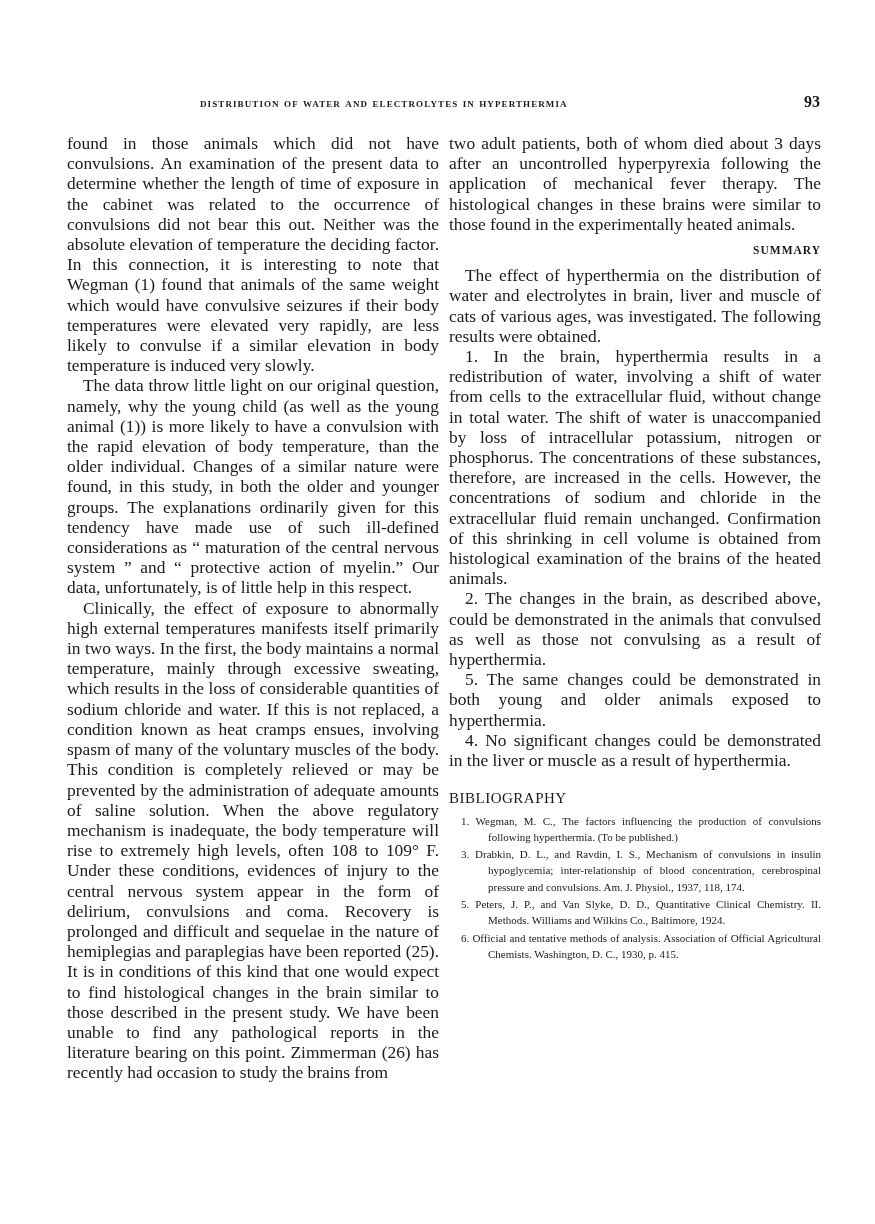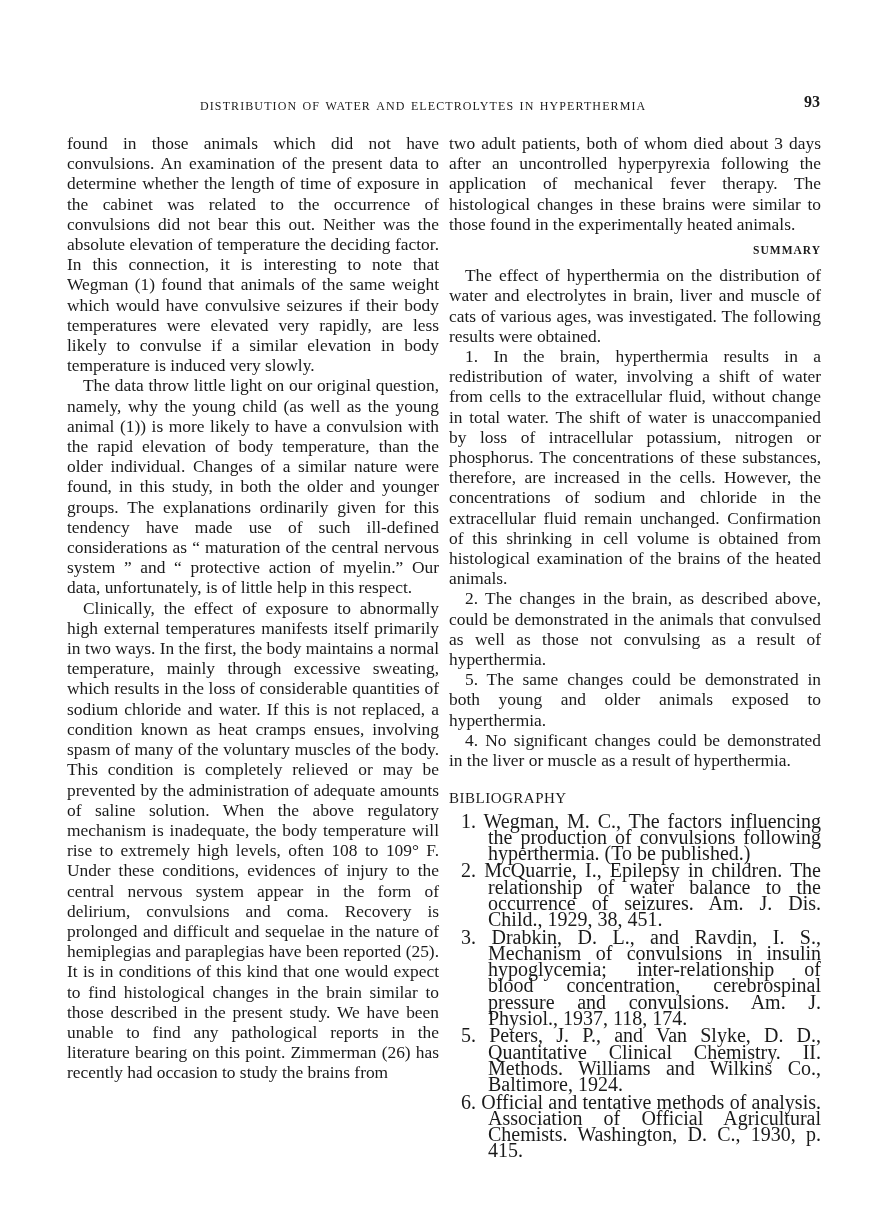--- a/index.html
+++ b/index.html
@@ -1,28 +1,28 @@
 <!DOCTYPE html>
 <html><head>
 <meta charset="utf-8">
 <style>
   html, body { margin:0; padding:0; background:#ffffff; }
   body { width:875px; height:1224px; position:relative; overflow:hidden;
          font-family:"Liberation Serif","DejaVu Serif",serif; color:#1a1a1a; }
   .running-head { position:absolute; top:93px; left:200px; width:620px; height:22px; }
-  .rh-title { position:absolute; left:0; top:2px; font-size:17px; letter-spacing:1.1px; font-variant:small-caps; text-transform:lowercase; font-weight:normal; }
+  .rh-title { position:absolute; left:0; top:2px; font-size:13px; letter-spacing:1.1px; font-variant:small-caps; text-transform:lowercase; font-weight:bold; }
   .rh-page { position:absolute; right:0; top:0; font-size:16px; font-weight:bold; }
   .col { position:absolute; top:133px; width:372px; font-size:17.4px; line-height:20.2px; text-align:justify; }
   .col.left { left:67px; }
   .col.right { left:449px; }
   p { margin:0; }
   .indent { text-indent:16px; }
   .sec-head { text-align:right; font-size:11.5px; letter-spacing:1px; margin:6px 0 5px 0; font-weight:bold; }
   .bib-head { font-size:15px; letter-spacing:0.5px; margin:18px 0 4px 0; }
-  .bib { font-size:20px; line-height:16.3px; text-align:justify; }
+  .bib { font-size:11px; line-height:16.3px; text-align:justify; }
   .bib-item { padding-left:33px; text-indent:-27px; margin:0 0 1px 6px; }
 </style>
 </head>
 <body>
 
 <div class="running-head">
   <span class="rh-title">Distribution of Water and Electrolytes in Hyperthermia</span>
   <span class="rh-page">93</span>
 </div>
 
@@ -37,18 +37,17 @@
   <div class="sec-head">SUMMARY</div>
   <p class="indent">The effect of hyperthermia on the distribution of water and electrolytes in brain, liver and muscle of cats of various ages, was investigated. The following results were obtained.</p>
   <p class="indent">1. In the brain, hyperthermia results in a redistribution of water, involving a shift of water from cells to the extracellular fluid, without change in total water. The shift of water is unaccompanied by loss of intracellular potassium, nitrogen or phosphorus. The concentrations of these substances, therefore, are increased in the cells. However, the concentrations of sodium and chloride in the extracellular fluid remain unchanged. Confirmation of this shrinking in cell volume is obtained from histological examination of the brains of the heated animals.</p>
   <p class="indent">2. The changes in the brain, as described above, could be demonstrated in the animals that convulsed as well as those not convulsing as a result of hyperthermia.</p>
   <p class="indent">5. The same changes could be demonstrated in both young and older animals exposed to hyperthermia.</p>
   <p class="indent">4. No significant changes could be demonstrated in the liver or muscle as a result of hyperthermia.</p>
 
   <div class="bib-head">BIBLIOGRAPHY</div>
   <div class="bib">
     <p class="bib-item">1. Wegman, M. C., The factors influencing the production of convulsions following hyperthermia. (To be published.)</p>
-    <p class="bib-item">2. McQuarrie, I., Epilepsy in children. The relationship of water balance to the occurrence of seizures. Am. J. Dis. Child., 1929, 38, 451.</p>
     <p class="bib-item">3. Drabkin, D. L., and Ravdin, I. S., Mechanism of convulsions in insulin hypoglycemia; inter-relationship of blood concentration, cerebrospinal pressure and convulsions. Am. J. Physiol., 1937, 118, 174.</p>
     <p class="bib-item">5. Peters, J. P., and Van Slyke, D. D., Quantitative Clinical Chemistry. II. Methods. Williams and Wilkins Co., Baltimore, 1924.</p>
     <p class="bib-item">6. Official and tentative methods of analysis. Association of Official Agricultural Chemists. Washington, D. C., 1930, p. 415.</p>
   </div>
 </div>
 
 </body></html>

